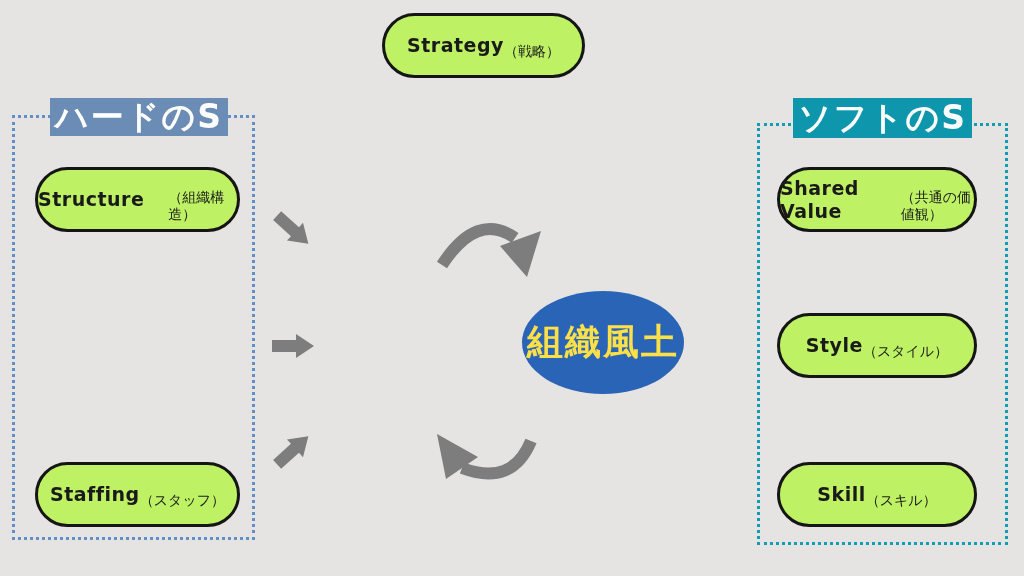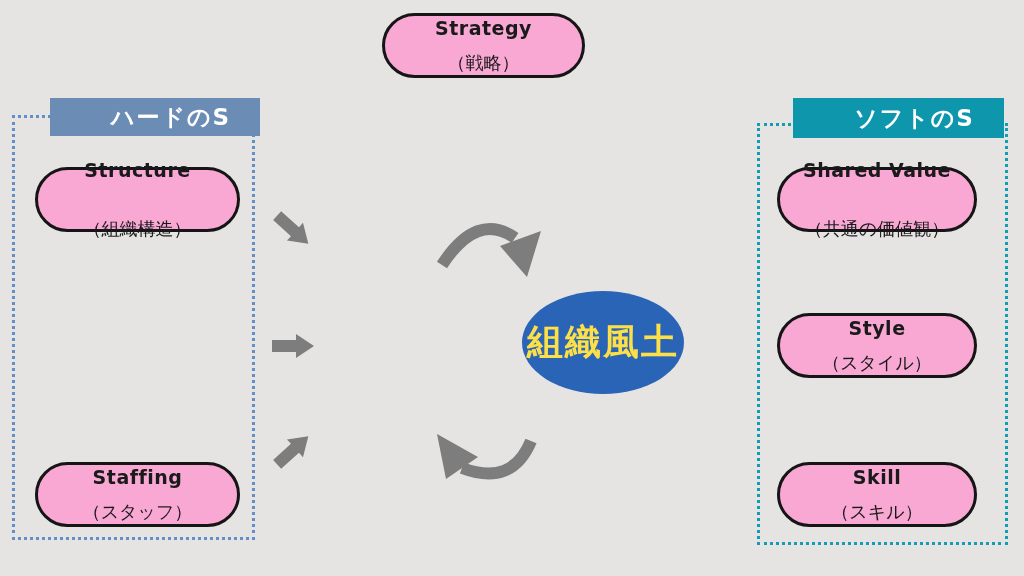--- a/index.html
+++ b/index.html
@@ -11,34 +11,34 @@
   }
   .arrows { position:absolute; left:0; top:0; width:1024px; height:576px; z-index:1; }
   .arrows path { stroke:var(--arrow,#7d7d7d); fill:none; stroke-width:12; }
   .arrows polygon { fill:var(--arrow,#7d7d7d); }
 
   .group-box { position:absolute; border:3px dotted; box-sizing:border-box; z-index:0; }
   .group-box.hard { left:12px; top:115px; width:243px; height:425px; border-color:var(--hard-border,#6090c8); }
   .group-box.soft { left:757px; top:123px; width:251px; height:422px; border-color:var(--soft-border,#0f9eb4); }
 
   .group-header {
-    position:absolute; z-index:2; color:#ffffff; font-weight:bold; font-size:23px;
-    letter-spacing:2px; display:flex; align-items:center; justify-content:center;padding-left:32px;
+    position:absolute; z-index:2; color:#ffffff; font-weight:bold; font-size:33px;
+    letter-spacing:2px; display:flex; align-items:center; justify-content:center;
   }
   .group-header.hard { left:50px; top:98px; width:178px; height:38px; background:var(--hard-accent,#6b8cb4); }
   .group-header.soft { left:793px; top:98px; width:179px; height:40px; background:var(--soft-accent,#0e96ac); }
 
   .pill {
-    position:absolute; z-index:2; background:#f9a8d4;
+    position:absolute; z-index:2; background:#bef264;
     border:3px solid var(--pill-border,#151515); border-radius:34px;
-    box-sizing:border-box; display:flex; flex-direction:column;
-    align-items:center; justify-content:center; text-align:center;
+    box-sizing:border-box; display:flex; flex-direction:row;
+    align-items:center; justify-content:center; text-align:left;
   }
   .pill .en { font-weight:bold; font-size:19px; color:var(--text,#1a1a1a); letter-spacing:.5px; line-height:1.2; }
-  .pill .jp { font-size:18px; color:var(--text,#1a1a1a); margin-top:12px; line-height:1.2; }
+  .pill .jp { font-size:14px; color:var(--text,#1a1a1a); margin-top:12px; line-height:1.2; }
 
   .pill.strategy { left:382px; top:13px; width:203px; height:65px; }
   .pill.col-left  { left:35px;  width:205px; height:65px; }
   .pill.col-right { left:777px; width:200px; height:65px; }
   .pill.row-1 { top:167px;gap:24px; }
   .pill.row-2 { top:312px; }
   .pill.row-3 { top:462px; }
 
   .center-box {
     position:absolute; z-index:2; left:328px; top:275px; width:115px; height:142px;

